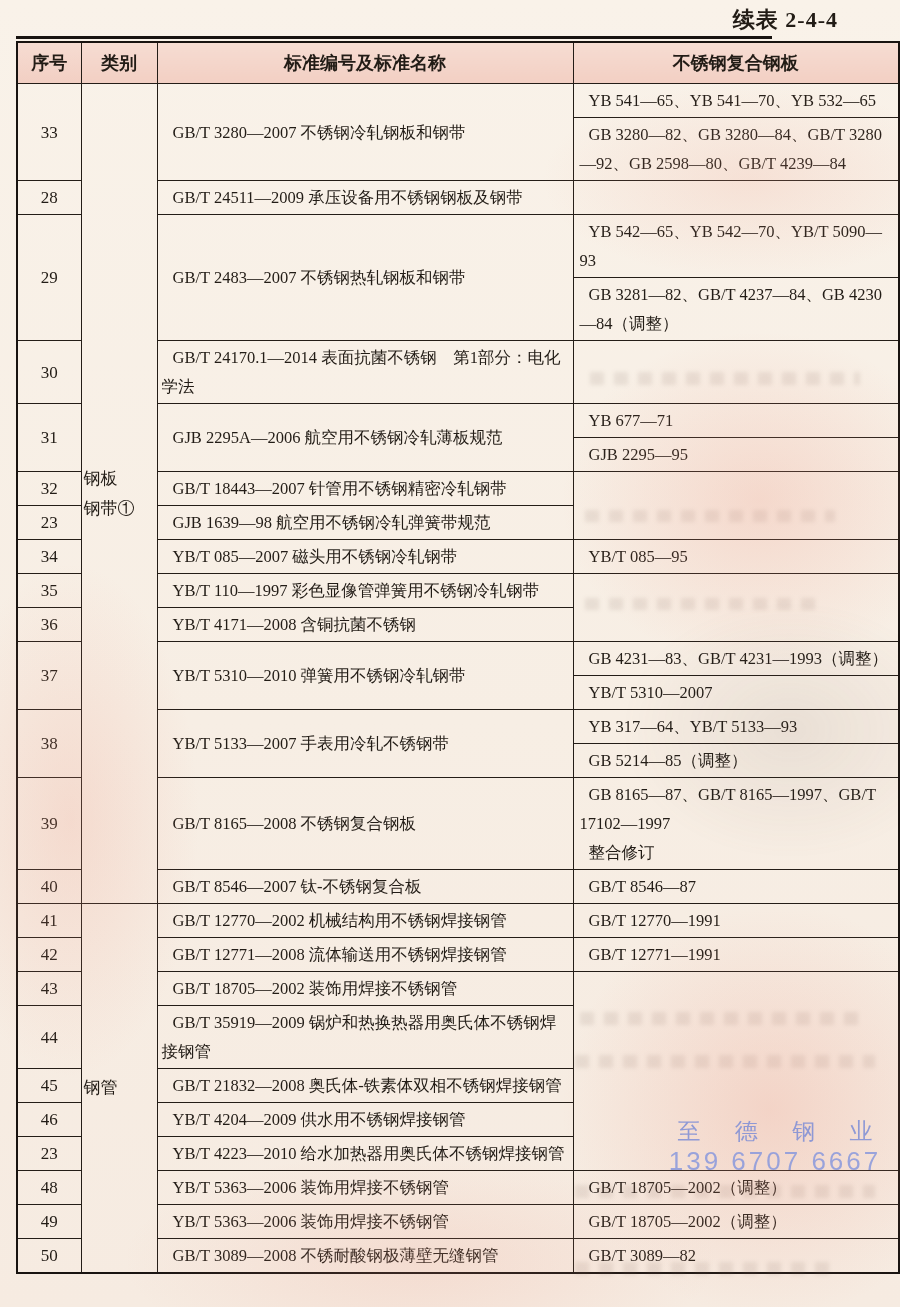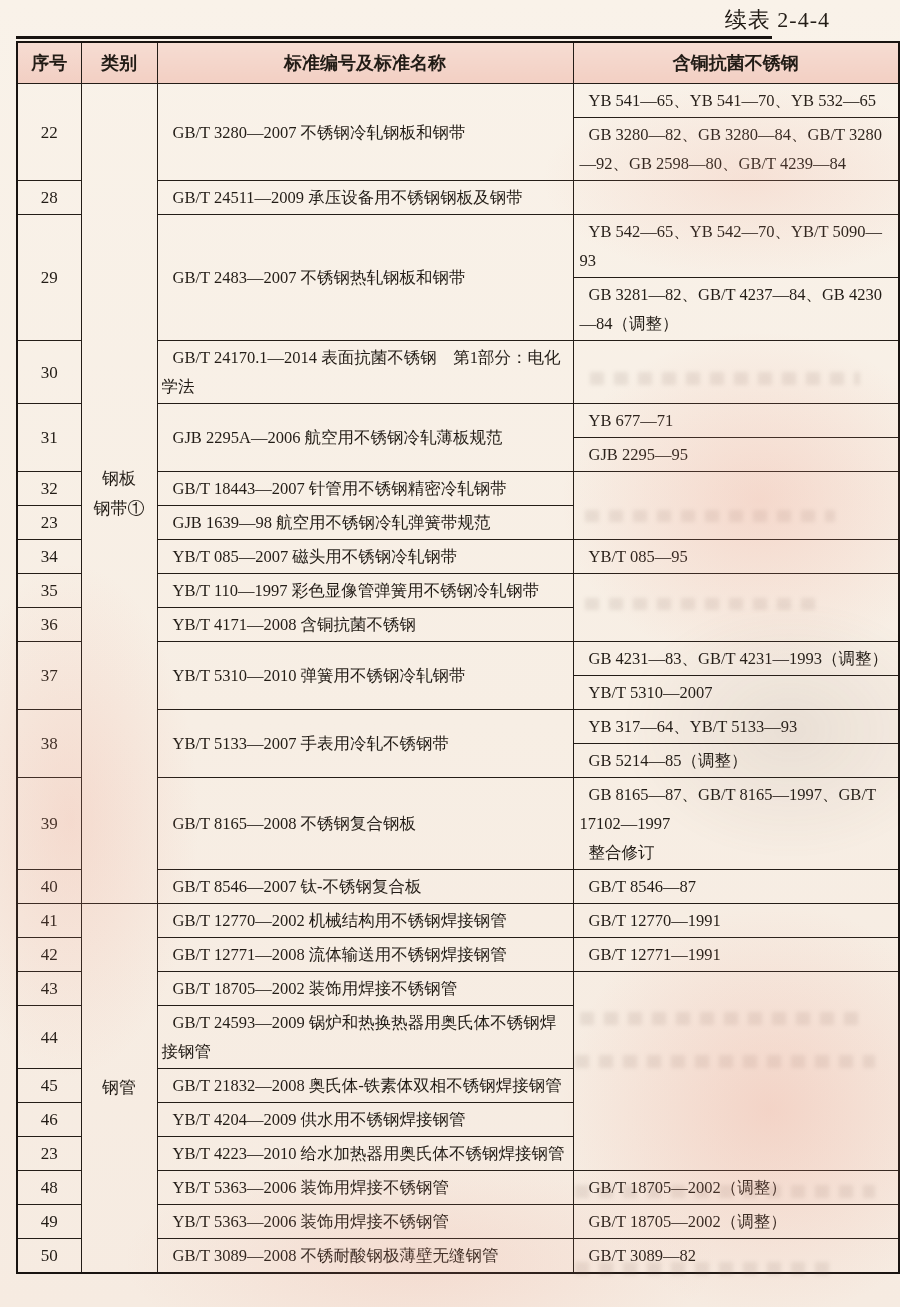--- a/index.html
+++ b/index.html
@@ -22,34 +22,34 @@
   .bleed{position:absolute;pointer-events:none;z-index:2;opacity:.55;filter:blur(2.2px);
     background:repeating-linear-gradient(90deg,rgba(116,94,82,.22) 0 14px,transparent 14px 24px);}
   .bl1{left:590px;top:372px;width:270px;height:13px;}
   .bl2{left:585px;top:510px;width:250px;height:12px;}
   .bl3{left:585px;top:598px;width:230px;height:12px;}
   .bl4{left:580px;top:1012px;width:280px;height:13px;}
   .bl5{left:575px;top:1055px;width:300px;height:13px;}
   .bl6{left:575px;top:1185px;width:300px;height:13px;}
   .bl7{left:575px;top:1262px;width:260px;height:13px;}
 
-  .cont-label{position:absolute;top:5px;right:70px;font-size:22px;letter-spacing:1px;z-index:4;}
+  .cont-label{position:absolute;top:5px;right:62px;font-size:22px;letter-spacing:1px;z-index:4;font-weight:bold;}
 
   .tablewrap{position:absolute;left:16px;top:36px;width:756px;z-index:1;}
   .top-rule{height:2.5px;background:#181310;margin-bottom:2.5px;}
   table{border-collapse:collapse;table-layout:fixed;width:882px;
         border:2.3px solid #181310;}
   col.w-no{width:64px;} col.w-cat{width:76px;} col.w-name{width:416px;} col.w-ver{width:326px;}
   th,td{border:1.5px solid #241d17;font-weight:normal;}
   thead th{height:38px;font-size:18px;font-weight:bold;text-align:center;
     background:linear-gradient(180deg,#f6dcd2,#f2cfc3);}
   tbody tr{height:34px;}
   td{font-size:16.5px;line-height:29px;vertical-align:middle;background:transparent;}
   td.c-no{text-align:center;font-size:17px;}
-  td.c-cat{text-align:center;font-size:17px;padding:0 2px;}
+  td.c-cat{text-align:left;font-size:17px;padding:0 2px;}
   td.c-cat div{line-height:30px;}
   td.c-name{text-align:left;padding:2px 6px 2px 4px;text-indent:11px;margin-top:48px;}
   td.c-ver{text-align:left;padding:2px 4px 2px 6px;}
   td.c-ver .vp{text-indent:9px;}
   .watermark{position:absolute;left:655px;top:1116px;width:240px;text-align:center;
     z-index:5;color:#7e8ed6;opacity:.85;pointer-events:none;
     font-family:"Liberation Sans","DejaVu Sans",sans-serif;}
   .watermark .w1{font-size:23px;letter-spacing:14px;line-height:30px;text-indent:14px;}
   .watermark .w2{font-size:26px;letter-spacing:3px;line-height:30px;color:#8a99dd;}
 </style>
@@ -67,26 +67,26 @@
         <col class="w-no">
           <col class="w-cat">
           <col class="w-name">
           <col class="w-ver">
       </colgroup>
       <thead>
         <tr>
           <th>序号</th>
           <th>类别</th>
           <th>标准编号及标准名称</th>
-          <th>含铜抗菌不锈钢</th>
+          <th>不锈钢复合钢板</th>
         </tr>
       </thead>
       <tbody id="tbody">
           <tr>
-            <td class="c-no" rowspan="2">22</td>
+            <td class="c-no" rowspan="2">33</td>
             <td class="c-cat" rowspan="19">
               <div>钢板</div>
               <div>钢带①</div>
             </td>
             <td class="c-name" rowspan="2">GB/T 3280—2007 不锈钢冷轧钢板和钢带</td>
             <td class="c-ver">
               <div class="vp">YB 541—65、YB 541—70、YB 532—65</div>
             </td>
           </tr>
           <tr>
@@ -219,21 +219,21 @@
           </tr>
           <tr>
             <td class="c-no" rowspan="1">43</td>
             <td class="c-name" rowspan="1">GB/T 18705—2002 装饰用焊接不锈钢管</td>
             <td class="c-ver" rowspan="5">
               <div class="vp"></div>
             </td>
           </tr>
           <tr>
             <td class="c-no" rowspan="1">44</td>
-            <td class="c-name" rowspan="1">GB/T 24593—2009 锅炉和热换热器用奥氏体不锈钢焊接钢管</td>
+            <td class="c-name" rowspan="1">GB/T 35919—2009 锅炉和热换热器用奥氏体不锈钢焊接钢管</td>
           </tr>
           <tr>
             <td class="c-no" rowspan="1">45</td>
             <td class="c-name" rowspan="1">GB/T 21832—2008 奥氏体-铁素体双相不锈钢焊接钢管</td>
           </tr>
           <tr>
             <td class="c-no" rowspan="1">46</td>
             <td class="c-name" rowspan="1">YB/T 4204—2009 供水用不锈钢焊接钢管</td>
           </tr>
           <tr>
@@ -272,14 +272,18 @@
   <div class="blush b5"></div>
   <div class="blush b6"></div>
   <div class="bleed bl1"></div>
   <div class="bleed bl2"></div>
   <div class="bleed bl3"></div>
   <div class="bleed bl4"></div>
   <div class="bleed bl5"></div>
   <div class="bleed bl6"></div>
   <div class="bleed bl7"></div>
 
+  <div class="watermark">
+    <div class="w1">至 德 钢 业</div>
+    <div class="w2">139 6707 6667</div>
+  </div>
 
 </div>
 
 </body></html>

